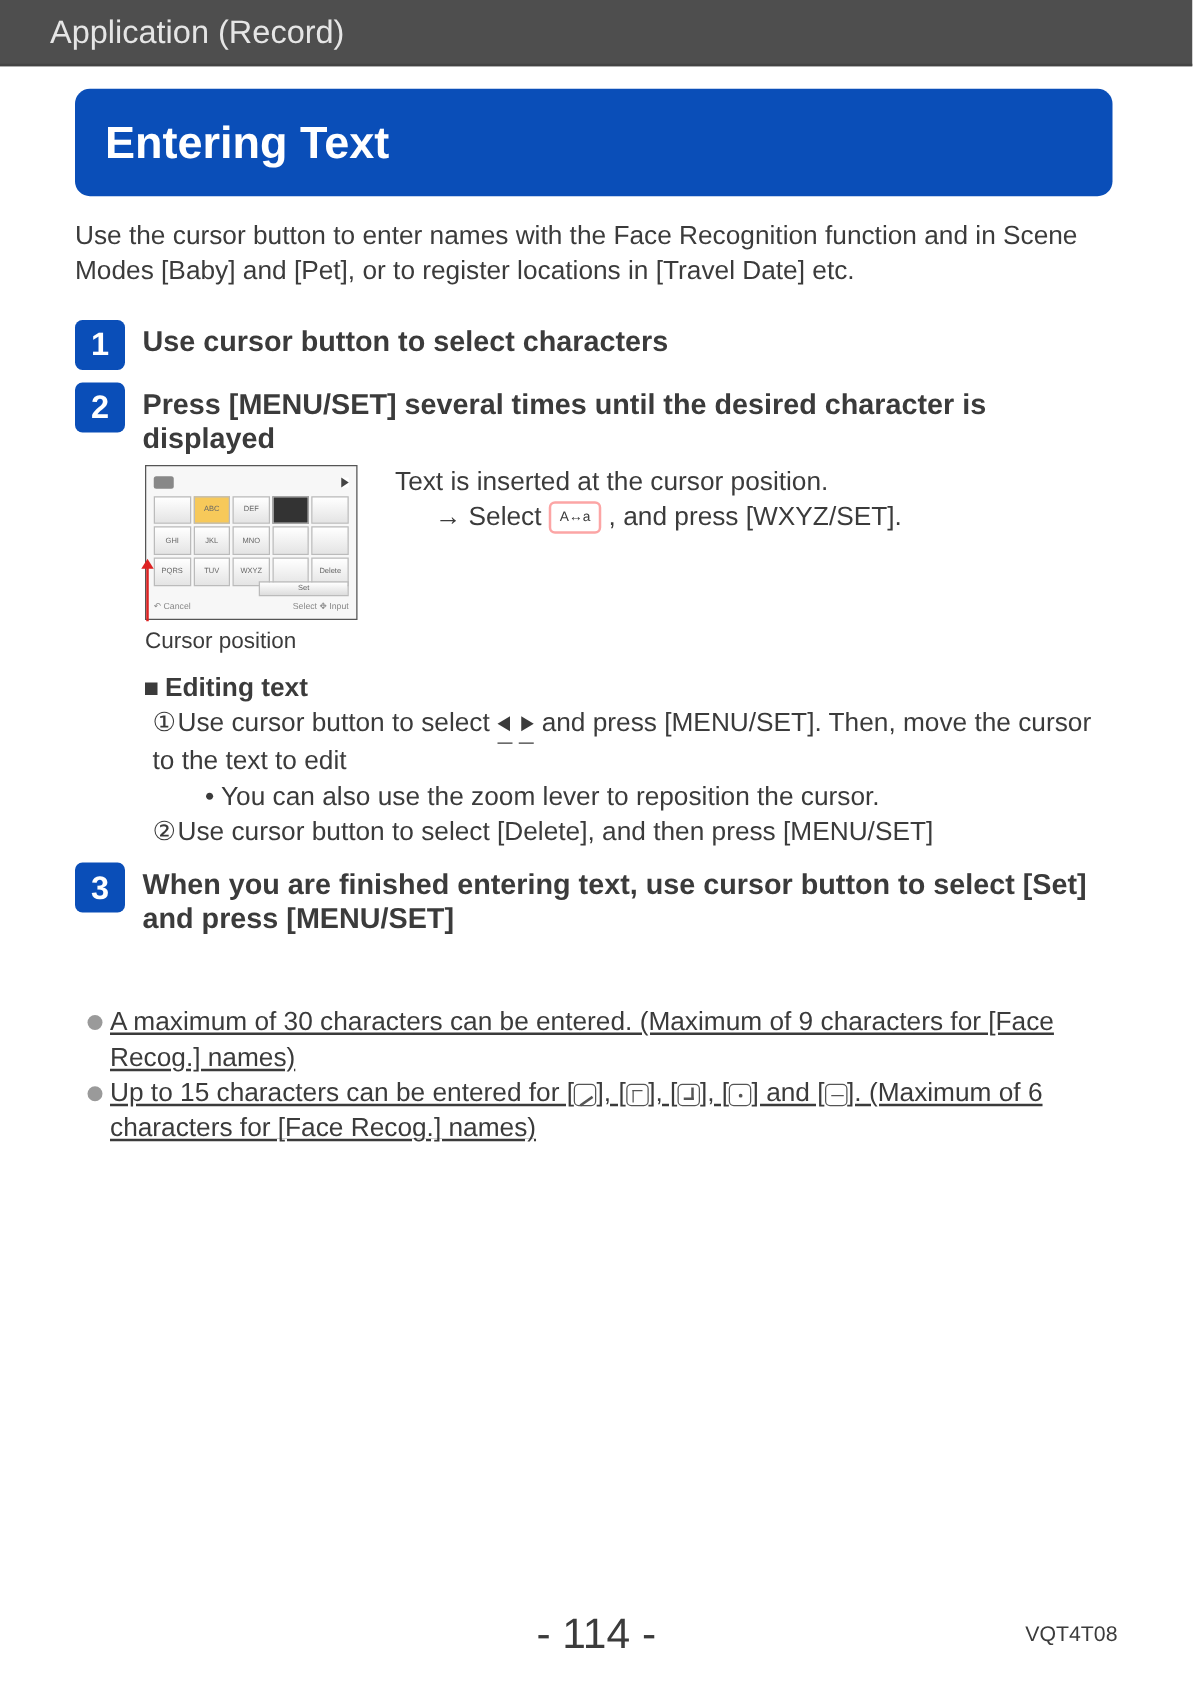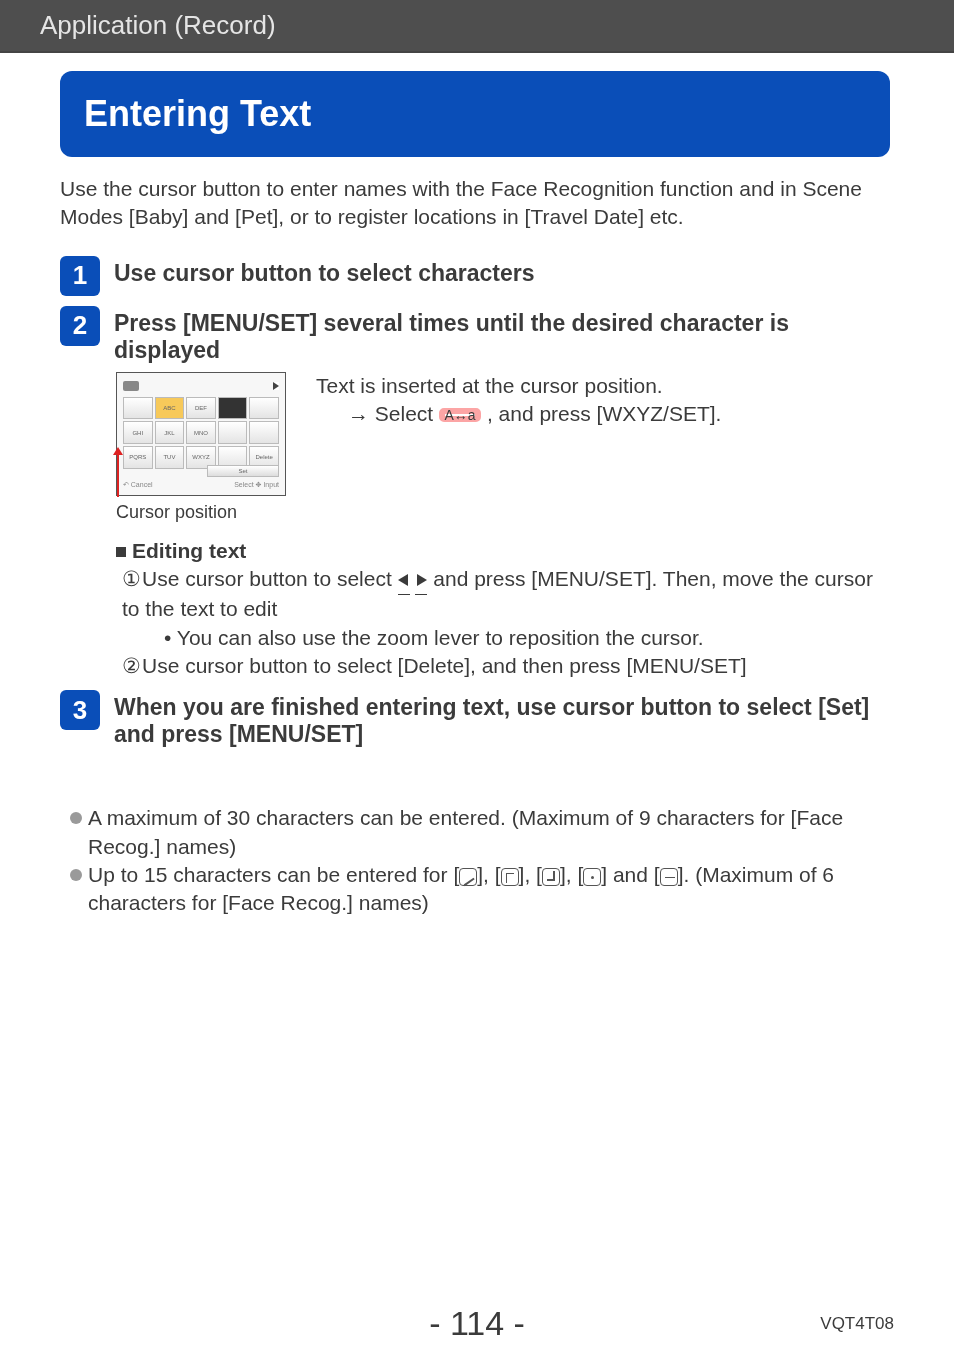--- a/index.html
+++ b/index.html
@@ -117,22 +117,22 @@
     line-height: 1.35;
   }
   .step2-text .sub {
     margin-left: 14px;
   }
   .step2-text .sub2 {
     margin-left: 32px;
   }
   .inline-icon {
     display:inline-flex; align-items:center; justify-content:center;
-    border:6px solid #fca5a5; border-radius:5px;
-    width:42px; height:14px; font-size:14px; vertical-align:middle;
+    border:2px solid #fca5a5; border-radius:5px;
+    width:42px; height:26px; font-size:11px; vertical-align:middle;
     background:#fff;
   }
   .editing {
     margin: 14px 60px 0 116px;
     font-size: 21px;
     line-height: 1.35;
   }
   .editing .square {
     display:inline-block; width:10px; height:10px; background:#3b3b3b; margin-right:6px; vertical-align:middle;
   }
@@ -144,40 +144,40 @@
     display:inline-block; width:0; height:0; vertical-align:middle;
   }
   .tri-left { border-right:10px solid #3b3b3b; border-top:6px solid transparent; border-bottom:6px solid transparent; margin-right:2px;}
   .tri-right{ border-left:10px solid #3b3b3b; border-top:6px solid transparent; border-bottom:6px solid transparent; margin-left:2px;}
   .underline-group { display:inline-block; border-bottom:1px solid #3b3b3b; padding-bottom:1px;}
   .notes {
     margin: 56px 60px 0 70px;
     font-size: 21px;
     line-height: 1.35;
   }
-  .notes .row { display:flex; }
+  .notes .row { display:flex;text-decoration:underline; }
   .bullet {
     width:12px; flex-shrink:0; margin-top:8px;
     height:12px; background:#9a9a9a; border-radius:50%;
     margin-right:6px;
   }
   .notes .txt { flex:1; }
   .sym {
     display:inline-block; border:1px solid #555; border-radius:4px;
     width:18px; height:18px; vertical-align:middle; position:relative;
   }
   .sym-diag::before{content:'';position:absolute;left:3px;top:12px;width:12px;height:1.5px;background:#555;transform:rotate(-35deg);}
   .sym-tl::before{content:'';position:absolute;left:4px;top:4px;width:1.5px;height:10px;background:#555;}
   .sym-tl::after{content:'';position:absolute;left:4px;top:4px;width:8px;height:1.5px;background:#555;}
   .sym-br::before{content:'';position:absolute;right:4px;bottom:4px;width:1.5px;height:10px;background:#555;}
   .sym-br::after{content:'';position:absolute;right:4px;bottom:4px;width:8px;height:1.5px;background:#555;}
   .sym-dot::before{content:'';position:absolute;left:7px;top:7px;width:3px;height:3px;background:#555;border-radius:50%;}
   .sym-dash::before{content:'';position:absolute;left:4px;top:8px;width:10px;height:1.5px;background:#555;}
   .footer {
-    position:absolute; bottom:14px; left:0; right:0;
+    position:absolute; bottom:30px; left:0; right:0;
     display:flex; justify-content:center; align-items:center;
   }
   .page-num { font-size:34px; }
   .doc-code {
     position:absolute; right:60px; font-size:17px;
   }
 </style>
 </head>
 <body>
 

